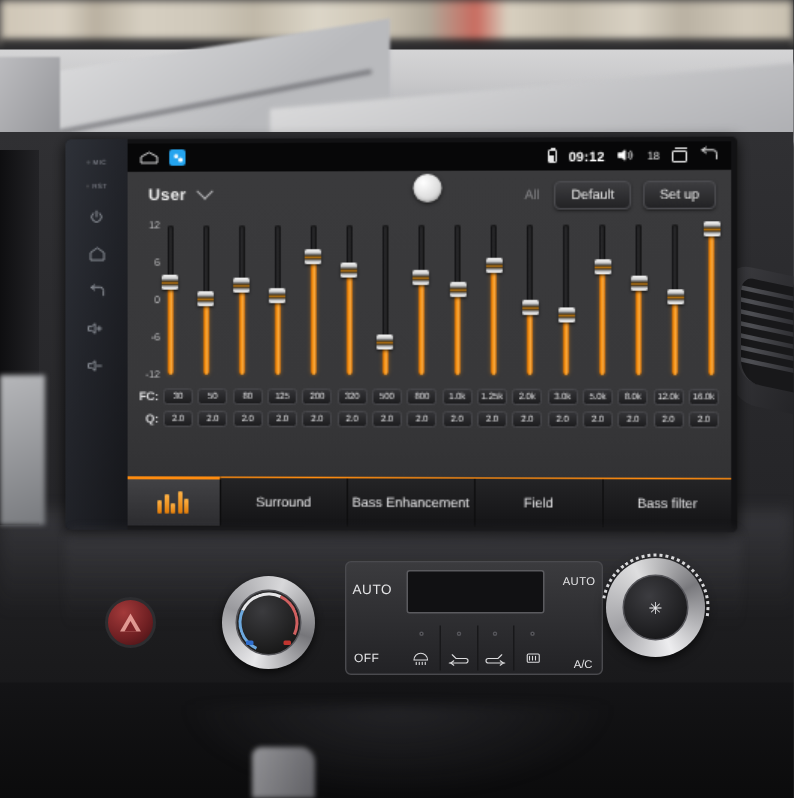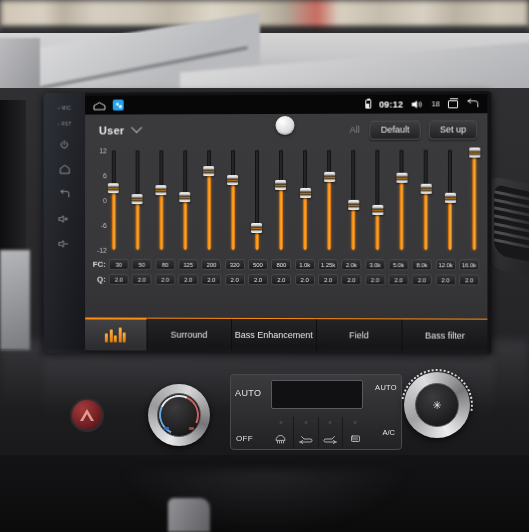--- a/index.html
+++ b/index.html
@@ -570,21 +570,21 @@
     right: 4px; top: 8px;
     color: #e4e4e6; font-size: 7.5px; letter-spacing: .3px;
   }
   .ac-off {
     position: absolute;
     left: 5px; bottom: 6px;
     color: #e4e4e6; font-size: 8px; letter-spacing: .3px;
   }
   .ac-acl {
     position: absolute;
-    right: 6px; bottom: 12px;
+    right: 6px; bottom: 2px;
     color: #e4e4e6; font-size: 7.5px;
   }
   .ac-row {
     position: absolute;
     left: 38px; bottom: 2px;
     width: 98px; height: 30px;
     display: flex;
   }
   .ac-key {
     flex: 1;

